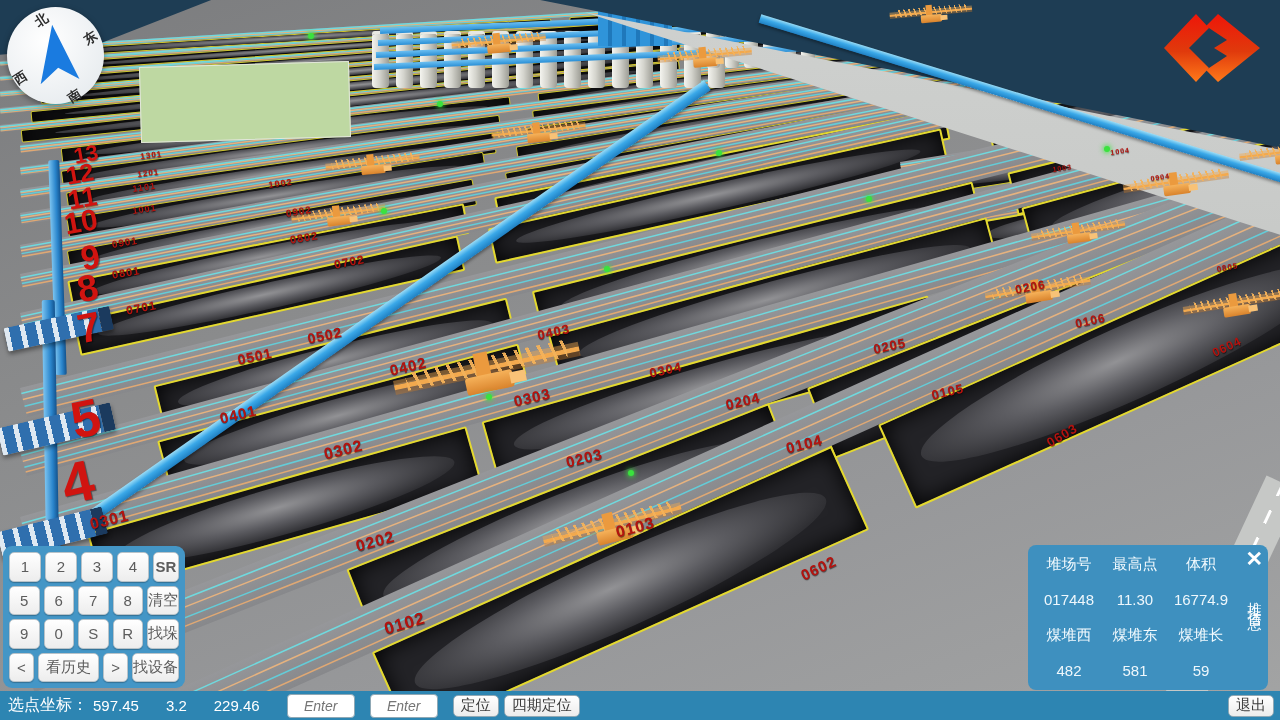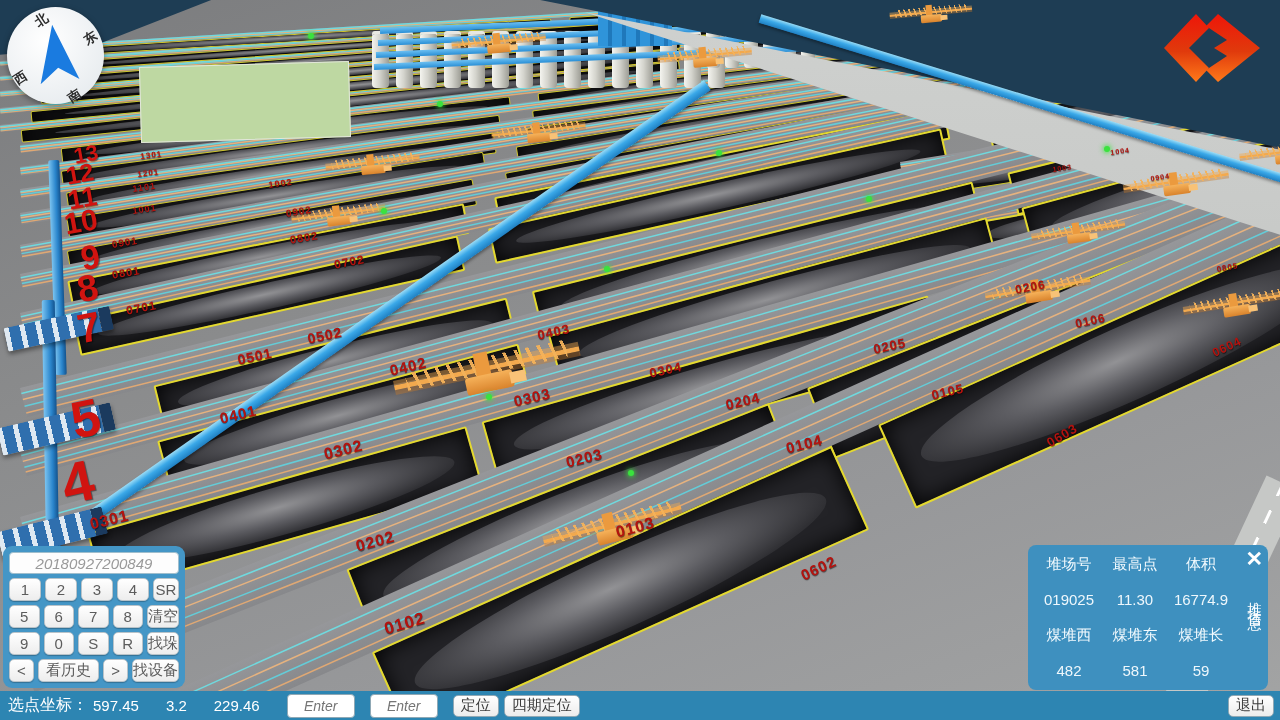--- a/index.html
+++ b/index.html
@@ -468,28 +468,27 @@
         <stop offset="0" stop-color="#ee1609"></stop>
           <stop offset="0.55" stop-color="#e03a0c"></stop>
           <stop offset="1" stop-color="#ff7a1a"></stop>
       </linearGradient>
     </defs>
     <path d="M34 2 L2 36 L34 70 L47 56 L27 36 L47 16 Z" fill="url(#lg)"></path>
     <path d="M56 2 L98 36 L56 70 L44 58 L65 44 L52 36 L65 28 L44 14 Z" fill="url(#lg)"></path>
   </svg>
 
   <div id="keypad">
-    <input readonly="" value="20180927200849" style="">
     <div id="keypad-rows" style="display: flex; flex-direction: column; gap: 4px; flex: 1 1 0%;">
         <div class="krow">
           <div class="kbtn" style="width: 30px;">1</div>
           <div class="kbtn" style="width: 30px;">2</div>
           <div class="kbtn" style="width: 30px;">3</div>
           <div class="kbtn" style="width: 30px;">4</div>
-          <div class="kbtn" style="flex: 1 1 0%;">SR</div>
+          <div class="kbtn" style="flex: 1 1 0%; font-weight: bold;">SR</div>
         </div>
         <div class="krow">
           <div class="kbtn" style="width: 30px;">5</div>
           <div class="kbtn" style="width: 30px;">6</div>
           <div class="kbtn" style="width: 30px;">7</div>
           <div class="kbtn" style="width: 30px;">8</div>
           <div class="kbtn" style="flex: 1 1 0%;">清空</div>
         </div>
         <div class="krow">
           <div class="kbtn" style="width: 30px;">9</div>
@@ -507,21 +506,21 @@
       </div>
   </div>
 
   <div id="info-panel">
     <div id="info-close">✕</div>
     <div id="info-tab">堆垛信息</div>
     <div id="info-grid">
         <div class="hd">堆场号</div>
         <div class="hd">最高点</div>
         <div class="hd">体积</div>
-        <div class="vl">019025</div>
+        <div class="vl">017448</div>
         <div class="vl">11.30</div>
         <div class="vl">16774.9</div>
         <div class="hd">煤堆西</div>
         <div class="hd">煤堆东</div>
         <div class="hd">煤堆长</div>
         <div class="vl">482</div>
         <div class="vl">581</div>
         <div class="vl">59</div>
       </div>
   </div>

